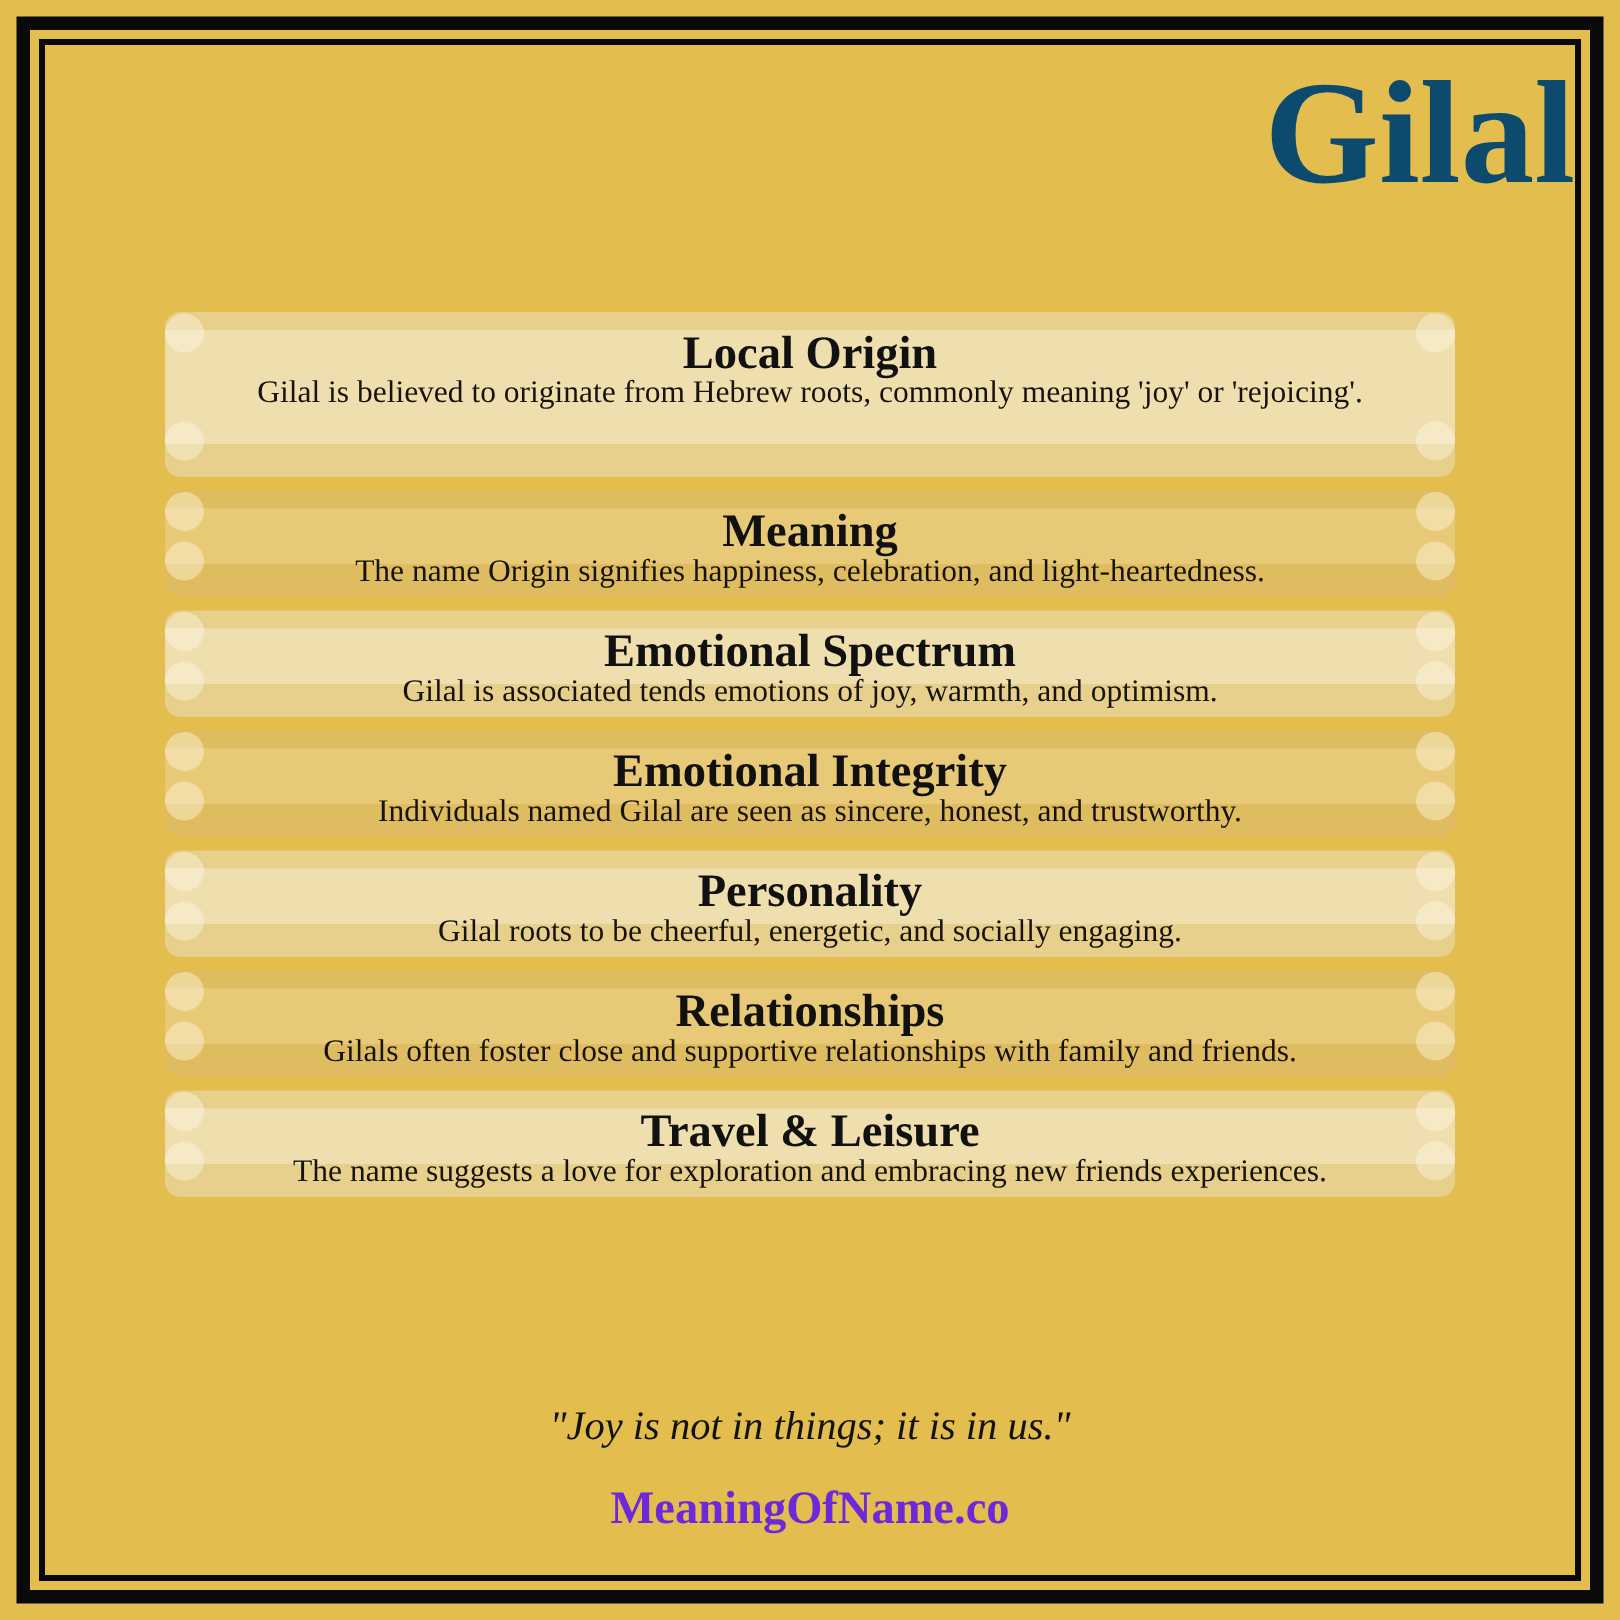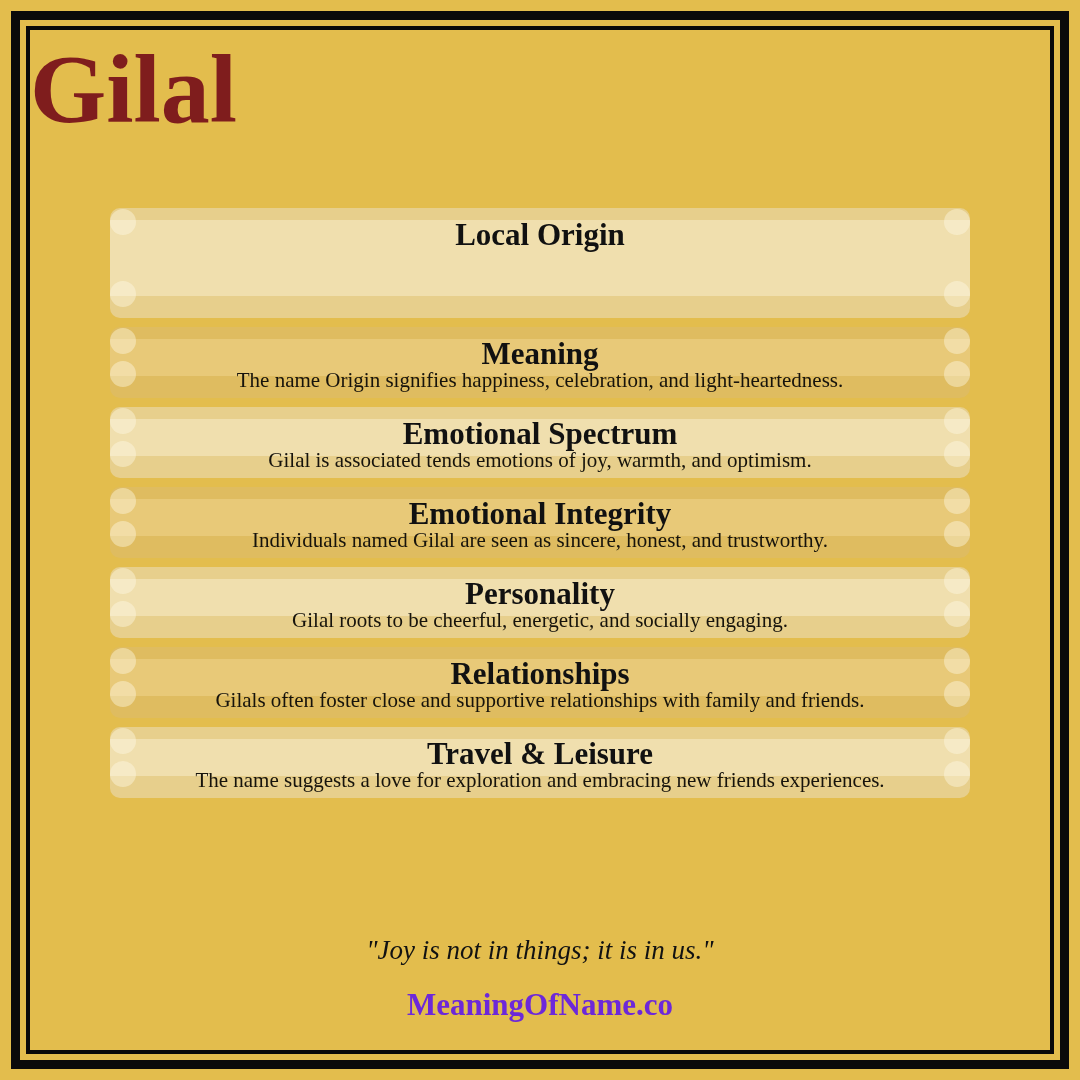--- a/index.html
+++ b/index.html
@@ -52,25 +52,25 @@
     bottom: 30px;
     box-sizing: border-box;
   }
 
   
   .title {
     position: absolute;
     top: 8px;
     left: 0;
     right: 0;
-    text-align: left;
+    text-align: right;
     font-size: 98px;
     line-height: 1.05;
     font-weight: bold;
-    color: #7f1d1d;
+    color: #0c4a6e;
     letter-spacing: 0px;
   }
 
   
   .cards {
     position: absolute;
     top: 178px;
     left: 80px;
     width: 860px;
   }
@@ -173,20 +173,21 @@
 
     <div class="cards" id="cards-container">
         <div class="card light h-tall">
           <div class="band"></div>
           <div class="rivet tl"></div>
           <div class="rivet tr"></div>
           <div class="rivet bl"></div>
           <div class="rivet br"></div>
           <div class="card-inner">
             <div class="card-heading">Local Origin</div>
+            <div class="card-body">Gilal is believed to originate from Hebrew roots, commonly meaning 'joy' or 'rejoicing'.</div>
           </div>
         </div>
         <div class="card dark h-short">
           <div class="band"></div>
           <div class="rivet tl"></div>
           <div class="rivet tr"></div>
           <div class="rivet bl"></div>
           <div class="rivet br"></div>
           <div class="card-inner">
             <div class="card-heading">Meaning</div>

